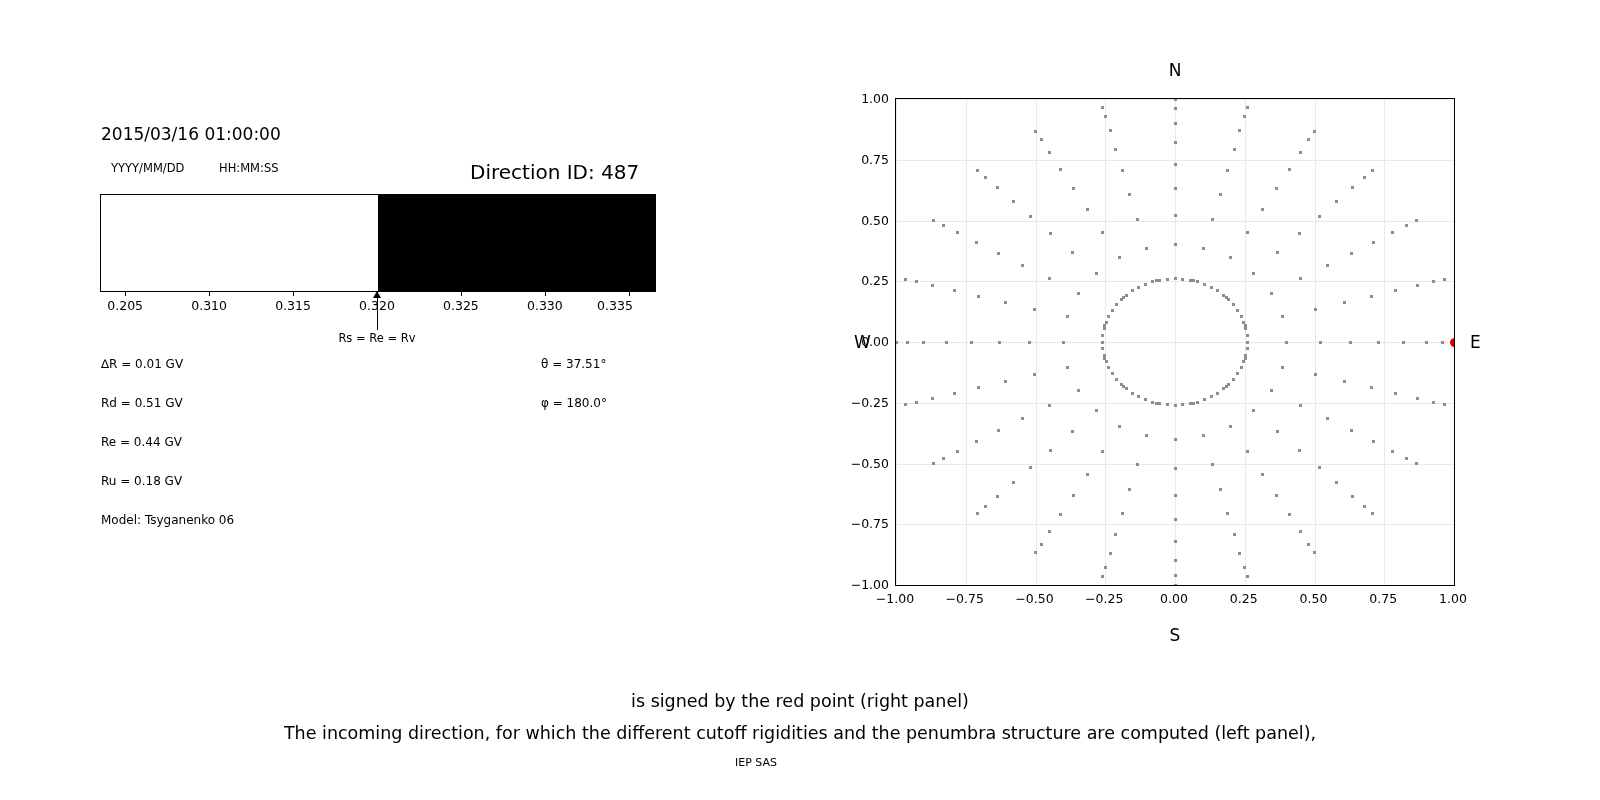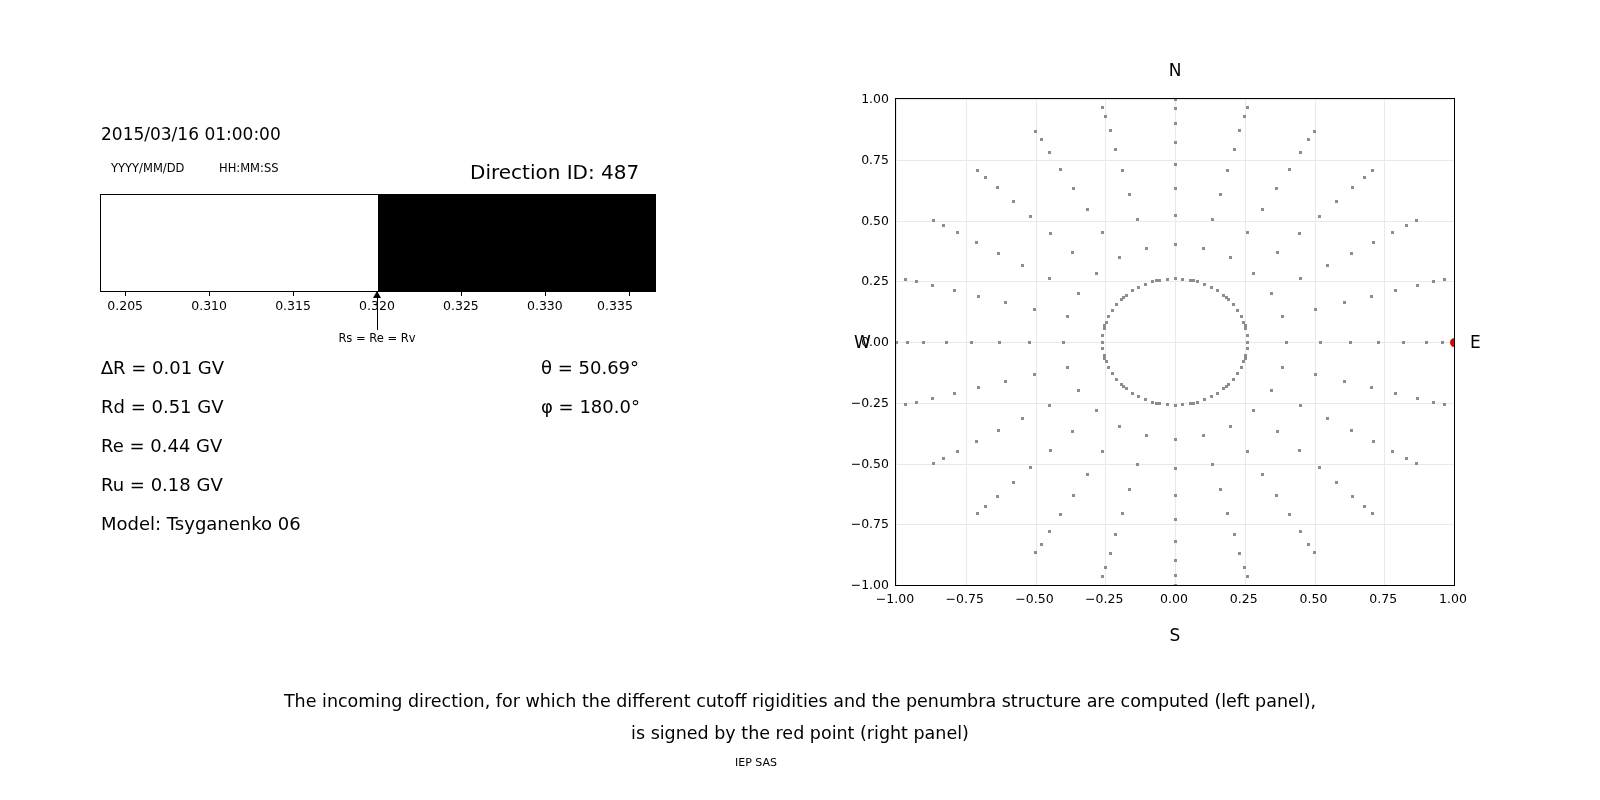--- a/index.html
+++ b/index.html
@@ -94,21 +94,21 @@
   #rs-label {
     position: absolute;
     left: 373px; top: 331px;
     font-size: 11.5px;
     transform: translateX(-50%);
     white-space: nowrap;
   }
 
   .stat {
     position: absolute;
-    font-size: 18px;
+    font-size: 12px;
     white-space: nowrap;
   }
   #stat-dr    { left: 101px; top: 357px; }
   #stat-rd    { left: 101px; top: 396px; }
   #stat-re    { left: 101px; top: 435px; }
   #stat-ru    { left: 101px; top: 474px; }
   #stat-model { left: 101px; top: 513px; }
   #stat-theta { left: 541px; top: 357px; }
   #stat-phi   { left: 541px; top: 396px; }
 
@@ -222,21 +222,21 @@
     </div>
   <div id="rs-marker" style="left: 377px;"></div>
   <div id="rs-arrow" style="left: 373px;"></div>
   <div id="rs-label" style="left: 377px;">Rs = Re = Rv</div>
 
   <div class="stat" id="stat-dr">∆R = 0.01 GV</div>
   <div class="stat" id="stat-rd">Rd = 0.51 GV</div>
   <div class="stat" id="stat-re">Re = 0.44 GV</div>
   <div class="stat" id="stat-ru">Ru = 0.18 GV</div>
   <div class="stat" id="stat-model">Model: Tsyganenko 06</div>
-  <div class="stat" id="stat-theta">θ = 50.69°</div>
+  <div class="stat" id="stat-theta">θ = 37.51°</div>
   <div class="stat" id="stat-phi">φ = 180.0°</div>
 </div>
 
 <div id="right-panel">
   <div id="polar-axes">
       <div class="gridline-v" style="left: 0px;"></div>
       <div class="gridline-v" style="left: 69.75px;"></div>
       <div class="gridline-v" style="left: 139.5px;"></div>
       <div class="gridline-v" style="left: 209.25px;"></div>
       <div class="gridline-v" style="left: 279px;"></div>
@@ -549,16 +549,16 @@
     <div class="xtick-label" style="left: 194.5px; top: 541px;">−0.50</div>
     <div class="xtick-label" style="left: 264.25px; top: 541px;">−0.25</div>
     <div class="xtick-label" style="left: 334px; top: 541px;">0.00</div>
     <div class="xtick-label" style="left: 403.75px; top: 541px;">0.25</div>
     <div class="xtick-label" style="left: 473.5px; top: 541px;">0.50</div>
     <div class="xtick-label" style="left: 543.25px; top: 541px;">0.75</div>
     <div class="xtick-label" style="left: 613px; top: 541px;">1.00</div>
   </div>
 
 <div id="caption">
+  <div>is signed by the red point (right panel)</div>
   <div>The incoming direction, for which the different cutoff rigidities and the penumbra structure are computed (left panel),</div>
-  <div>is signed by the red point (right panel)</div>
 </div>
 <div id="footer">IEP SAS</div>
 
 </body></html>

